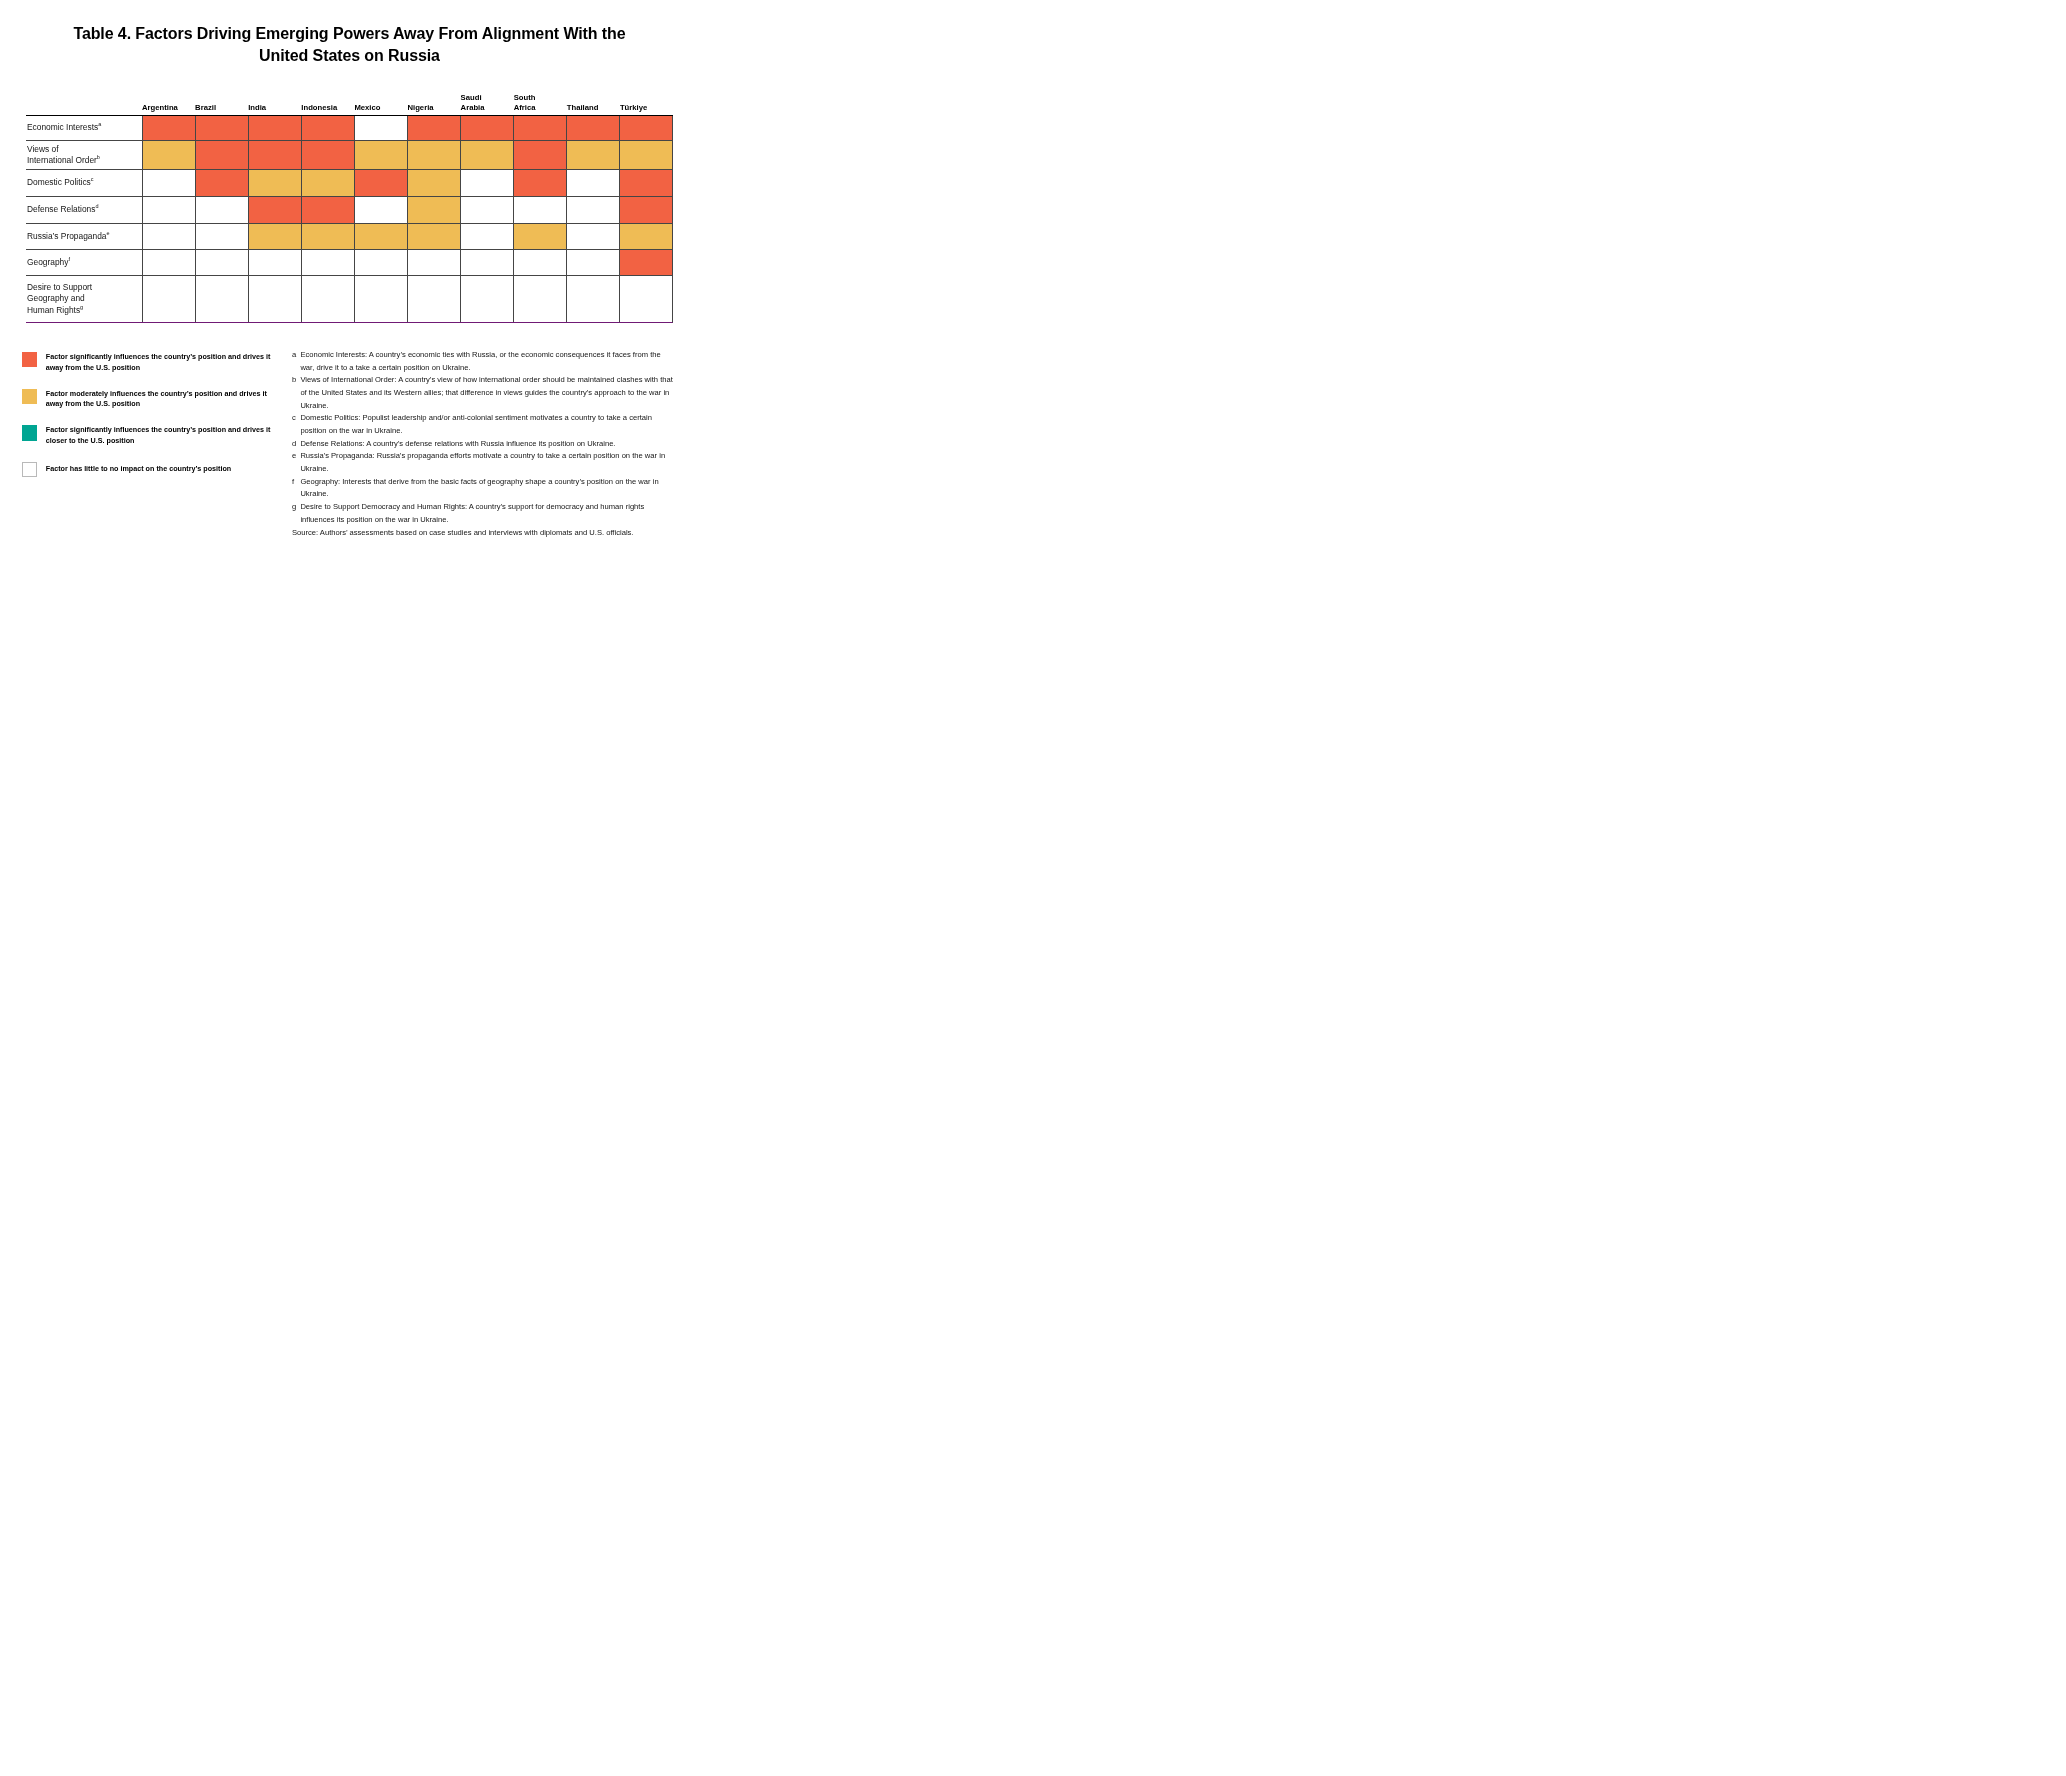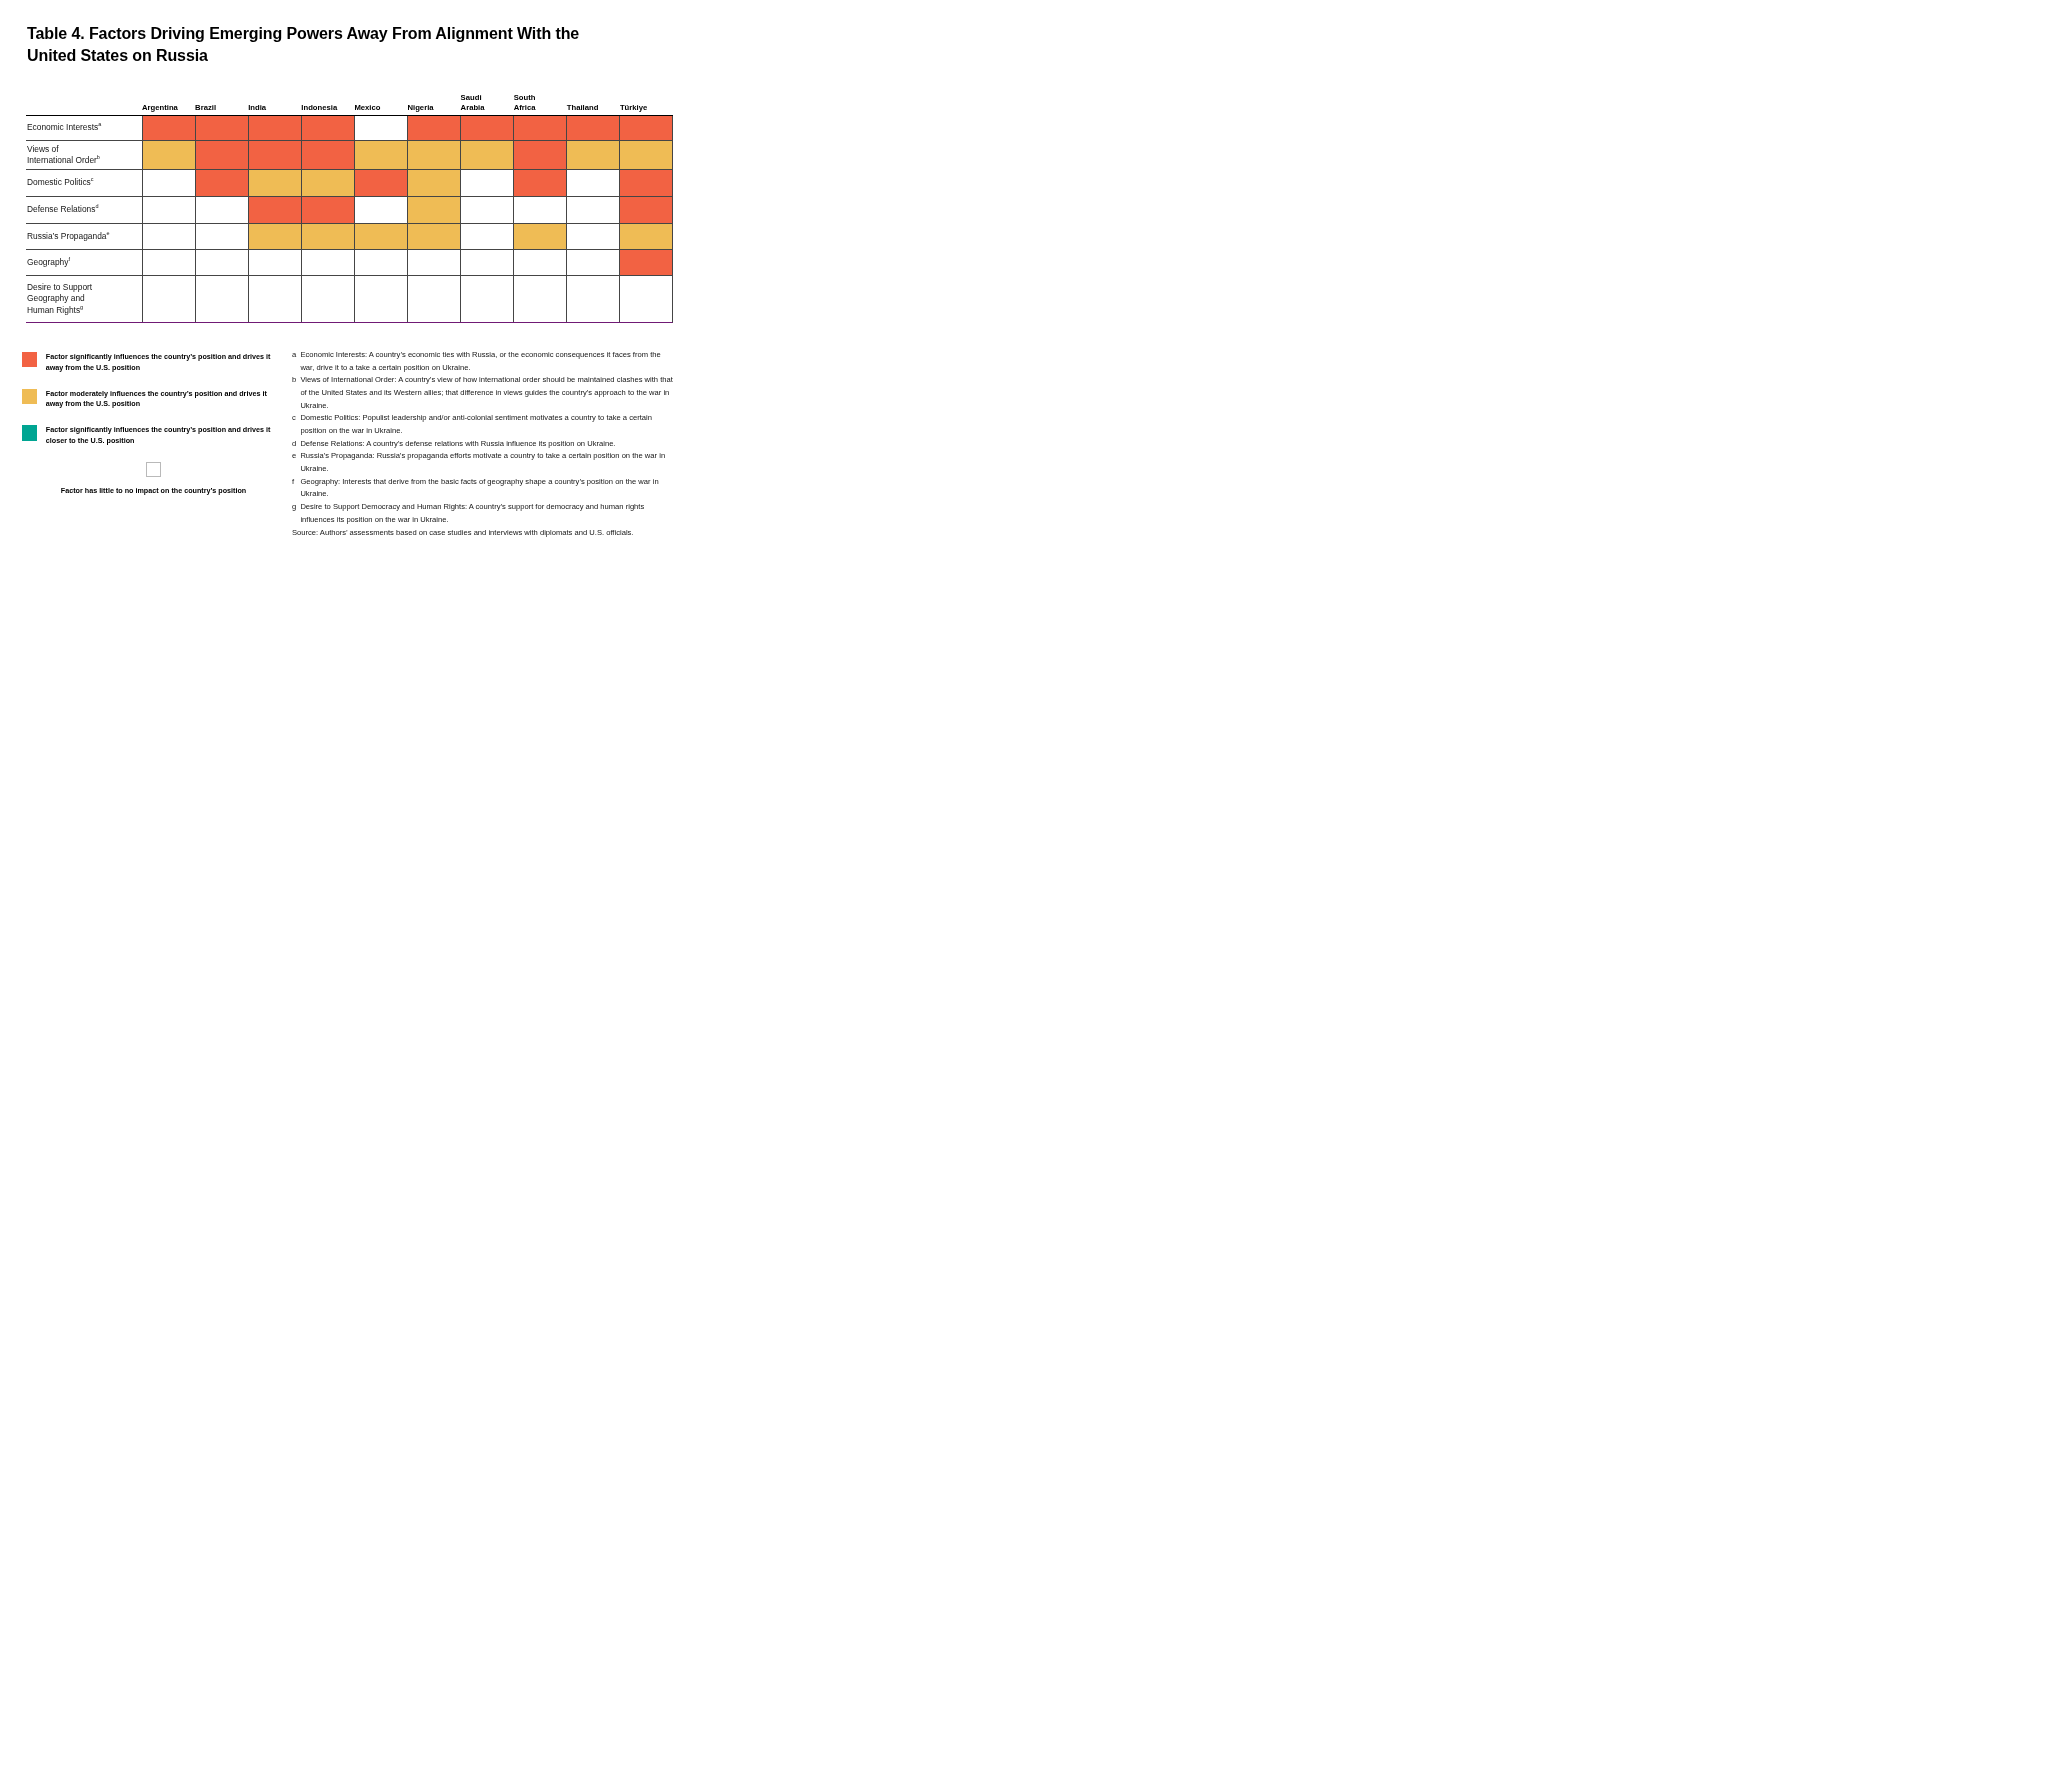--- a/index.html
+++ b/index.html
@@ -6,21 +6,21 @@
   body{
     width:689px;height:592px;position:relative;overflow:hidden;
     font-family:"Liberation Sans",sans-serif;color:#111;
     -webkit-font-smoothing:antialiased;
   }
   
   .title{
     position:absolute;left:27px;top:23px;width:645px;
     font-size:16px;font-weight:700;line-height:1.36;letter-spacing:-0.1px;color:#000;
   }
-  .title span{display:block;}
+  .title span{display:block;text-align:center;}
   
   .tablewrap{position:absolute;left:26px;top:73px;width:647px;}
   .header-row{
     display:grid;grid-template-columns:116px repeat(10,1fr);
     align-items:end;height:43px;box-sizing:border-box;
     padding-bottom:3px;border-bottom:1.5px solid #000;
   }
   .country{
     text-align:left;font-weight:700;font-size:7.7px;line-height:1.22;color:#000;
   }
@@ -41,21 +41,21 @@
     font-size:8.4px;line-height:1.32;color:#151515;padding:1px 3px 1px 1px;box-sizing:border-box;
   }
   .row-label sup{font-size:5.5px;line-height:0;}
   .cell{border-left:0.5px solid #454545;}
   .c-S{background:var(--sig-away);}
   .c-M{background:var(--mod-away);}
   .c-N{background:#ffffff;}
   
   .legend{position:absolute;left:22px;top:352px;width:263px;}
   .legend-item{display:flex;gap:8.4px;margin-bottom:15px;}
-  .legend-item:last-child{align-items:center;margin-bottom:0;flex-direction:column;}
+  .legend-item:last-child{align-items:center;margin-bottom:0;}
   .swatch{width:15.4px;height:15.4px;flex:0 0 15.4px;box-sizing:border-box;}
   .sw-S{background:var(--sig-away);}
   .sw-M{background:var(--mod-away);}
   .sw-C{background:var(--sig-closer);}
   .sw-N{background:#fff;border:1px solid #b9b9b9;}
   .legend-text{font-weight:700;font-size:7.2px;line-height:1.5;color:#000;max-width:226px;}
   
   .footnotes{
     position:absolute;left:292px;top:349px;width:383px;
     font-size:7.6px;line-height:1.67;color:#151515;

